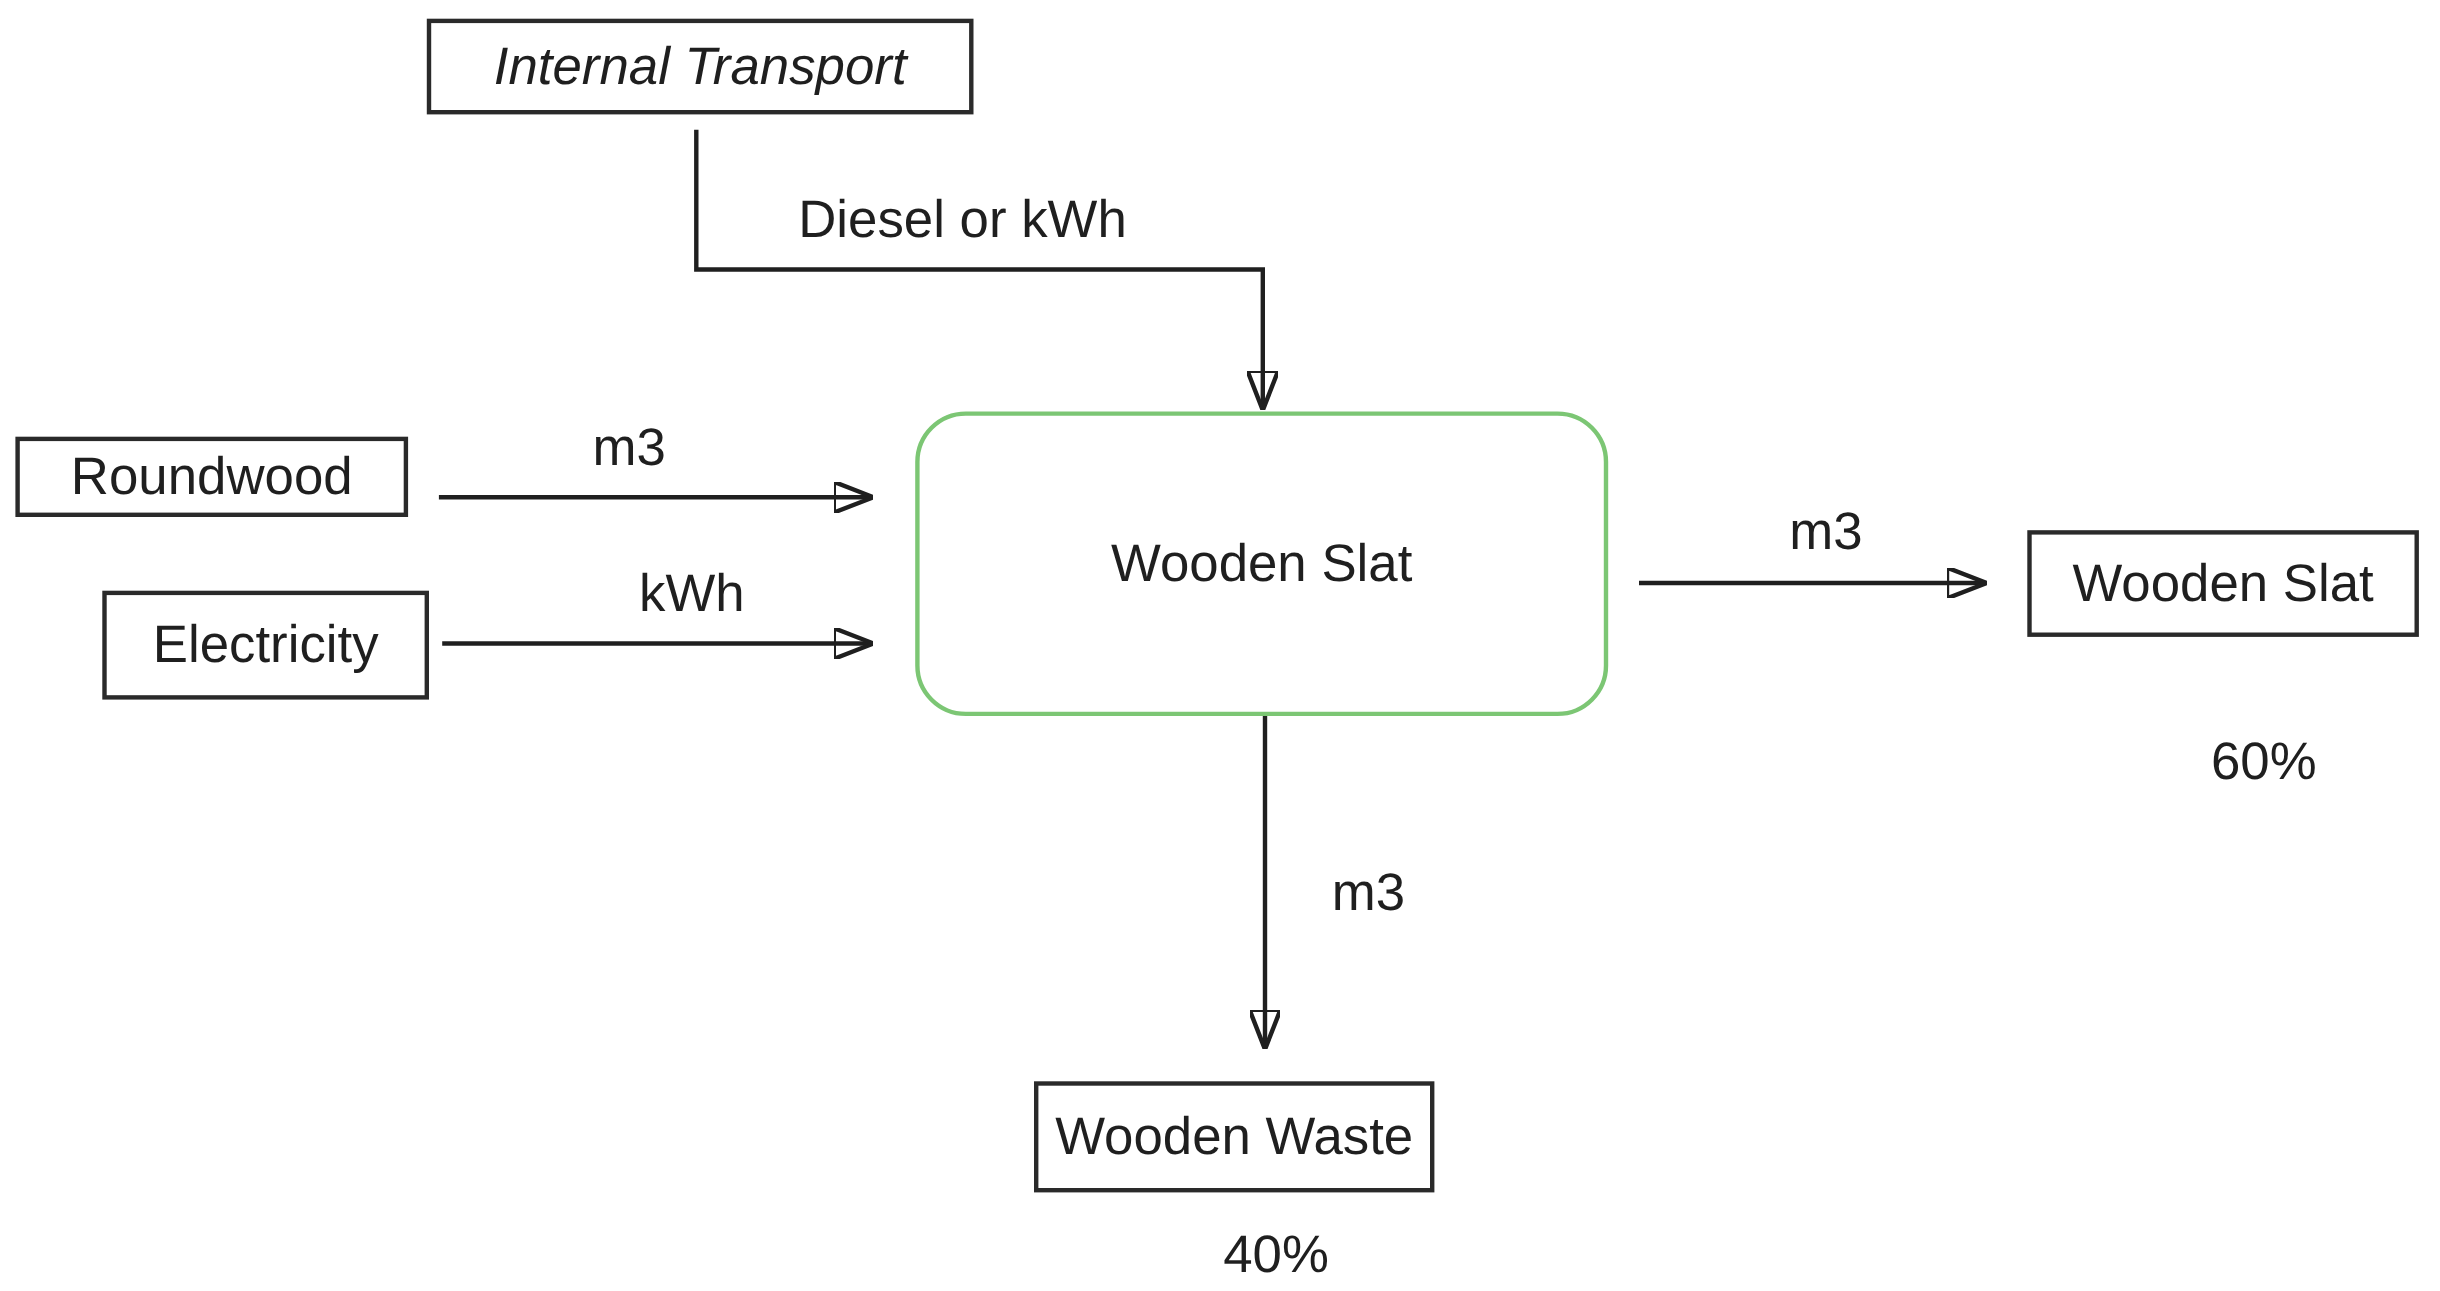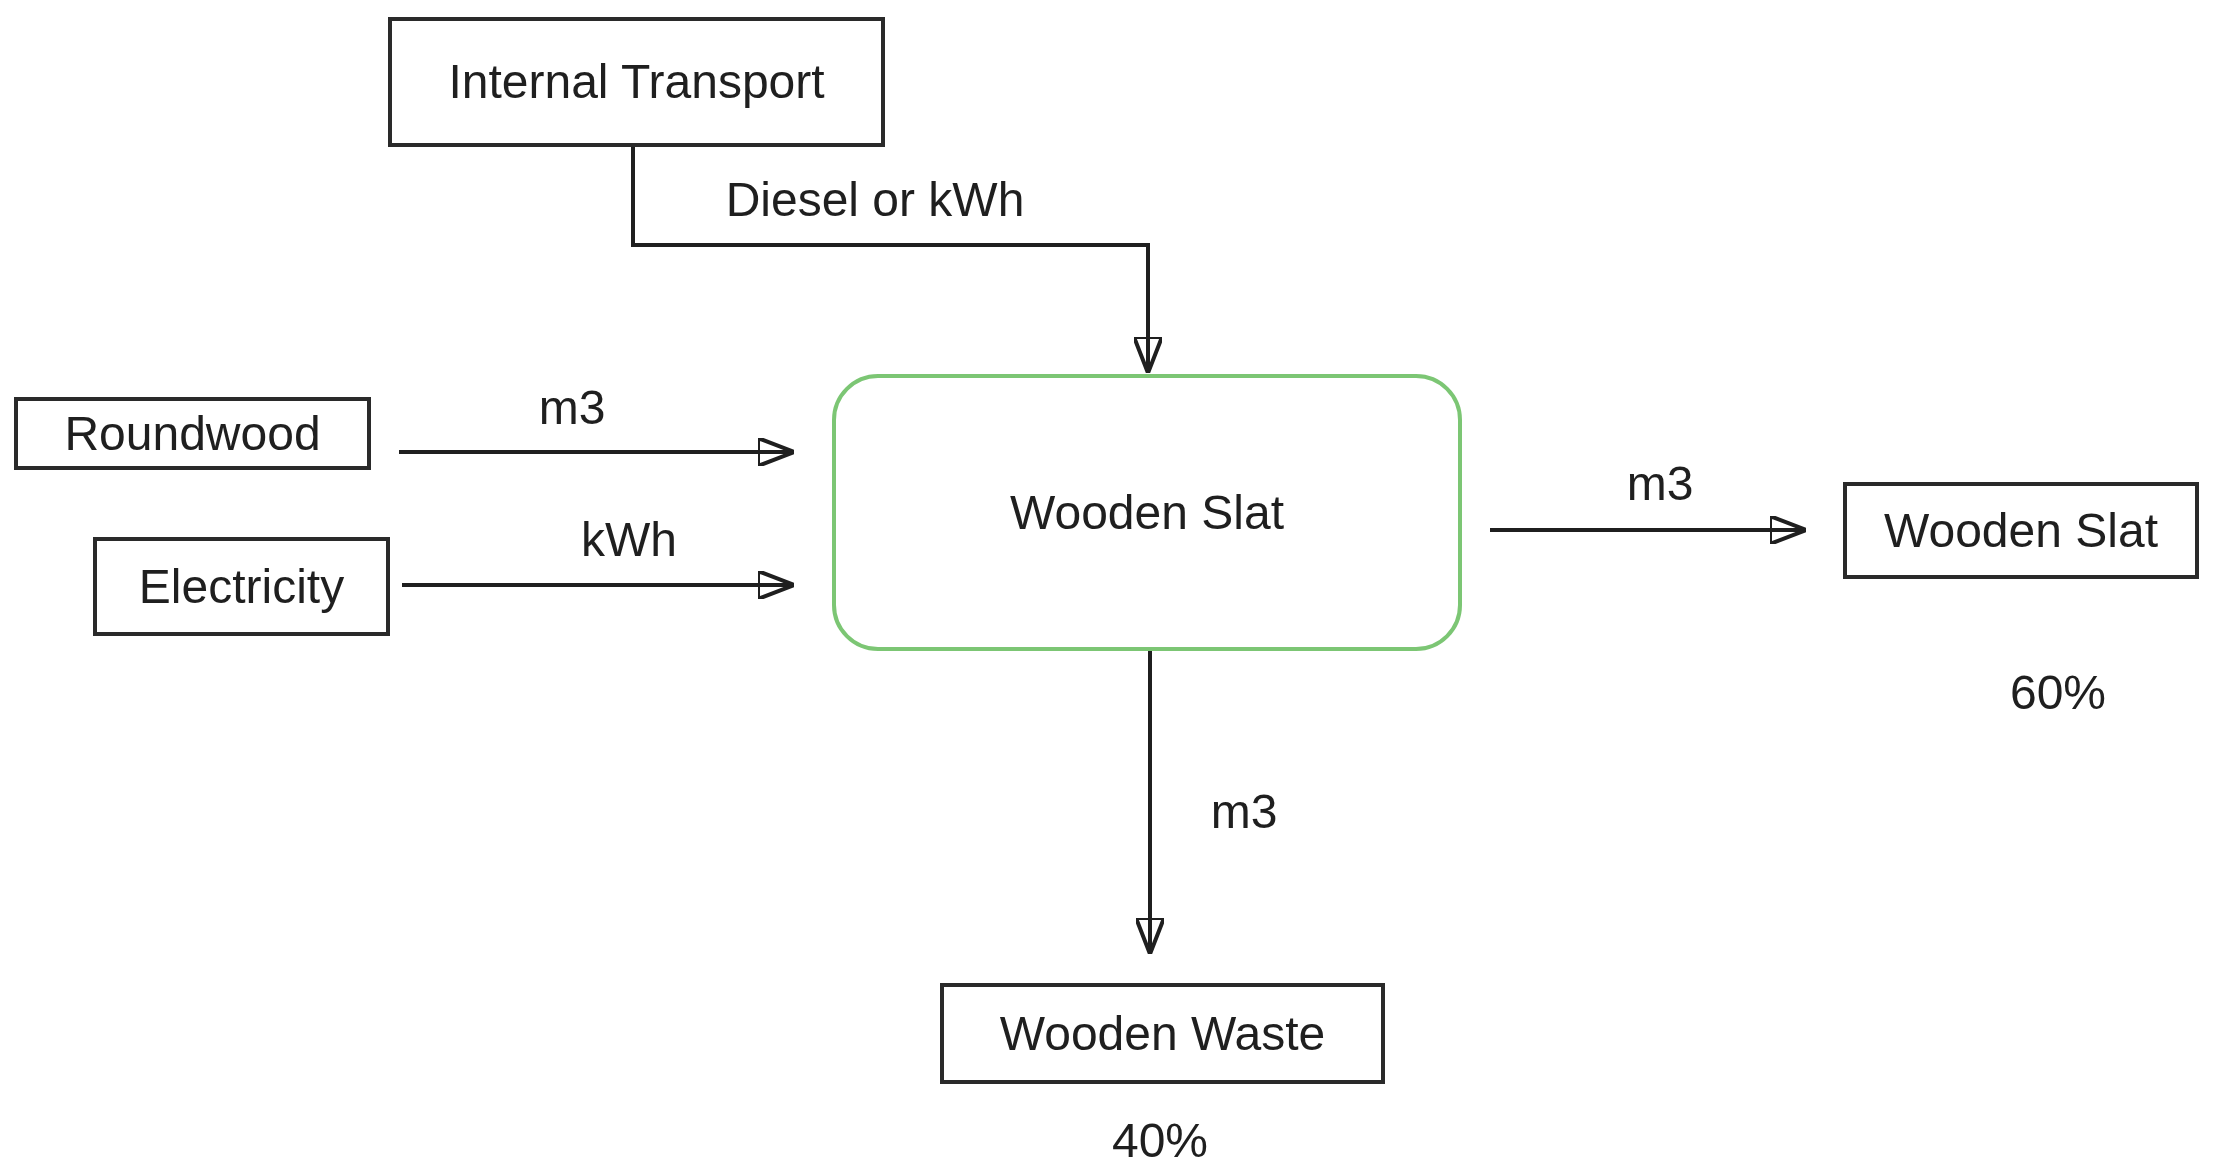--- a/index.html
+++ b/index.html
@@ -49,26 +49,26 @@
   }
   .edge-label, .share-label {
     position: absolute;
     transform: translate(-50%, -50%);
     font-size: 48px;
     line-height: 1;
     white-space: nowrap;
     color: var(--text);
   }
   
-  .n-internal-transport { left: 388px; top: 17px;  width: 497px; height: 130px; }
+  .n-internal-transport { left: 388px; top: 17px;  width: 497px; height: 87px; font-style: italic; }
   .n-roundwood          { left: 14px;  top: 397px; width: 357px; height: 73px;  }
   .n-electricity        { left: 93px;  top: 537px; width: 297px; height: 99px;  }
   .n-process            { left: 832px; top: 374px; width: 630px; height: 277px; }
   .n-output-slat        { left: 1843px;top: 482px; width: 356px; height: 97px;  }
-  .n-waste              { left: 940px; top: 983px; width: 445px; height: 101px; }
+  .n-waste              { left: 940px; top: 983px; width: 364px; height: 101px; }
   
   .l-diesel   { left: 875px;  top: 200px; }
   .l-m3-in    { left: 572px;  top: 408px; }
   .l-kwh      { left: 585px;  top: 540px; margin-left: 44px; }
   .l-m3-out   { left: 1660px; top: 484px; }
   .l-m3-down  { left: 1244px; top: 812px; }
   .l-share-60 { left: 2058px; top: 658px; margin-top: 35px; }
   .l-share-40 { left: 1160px; top: 1141px; }
 </style>
 </head>

